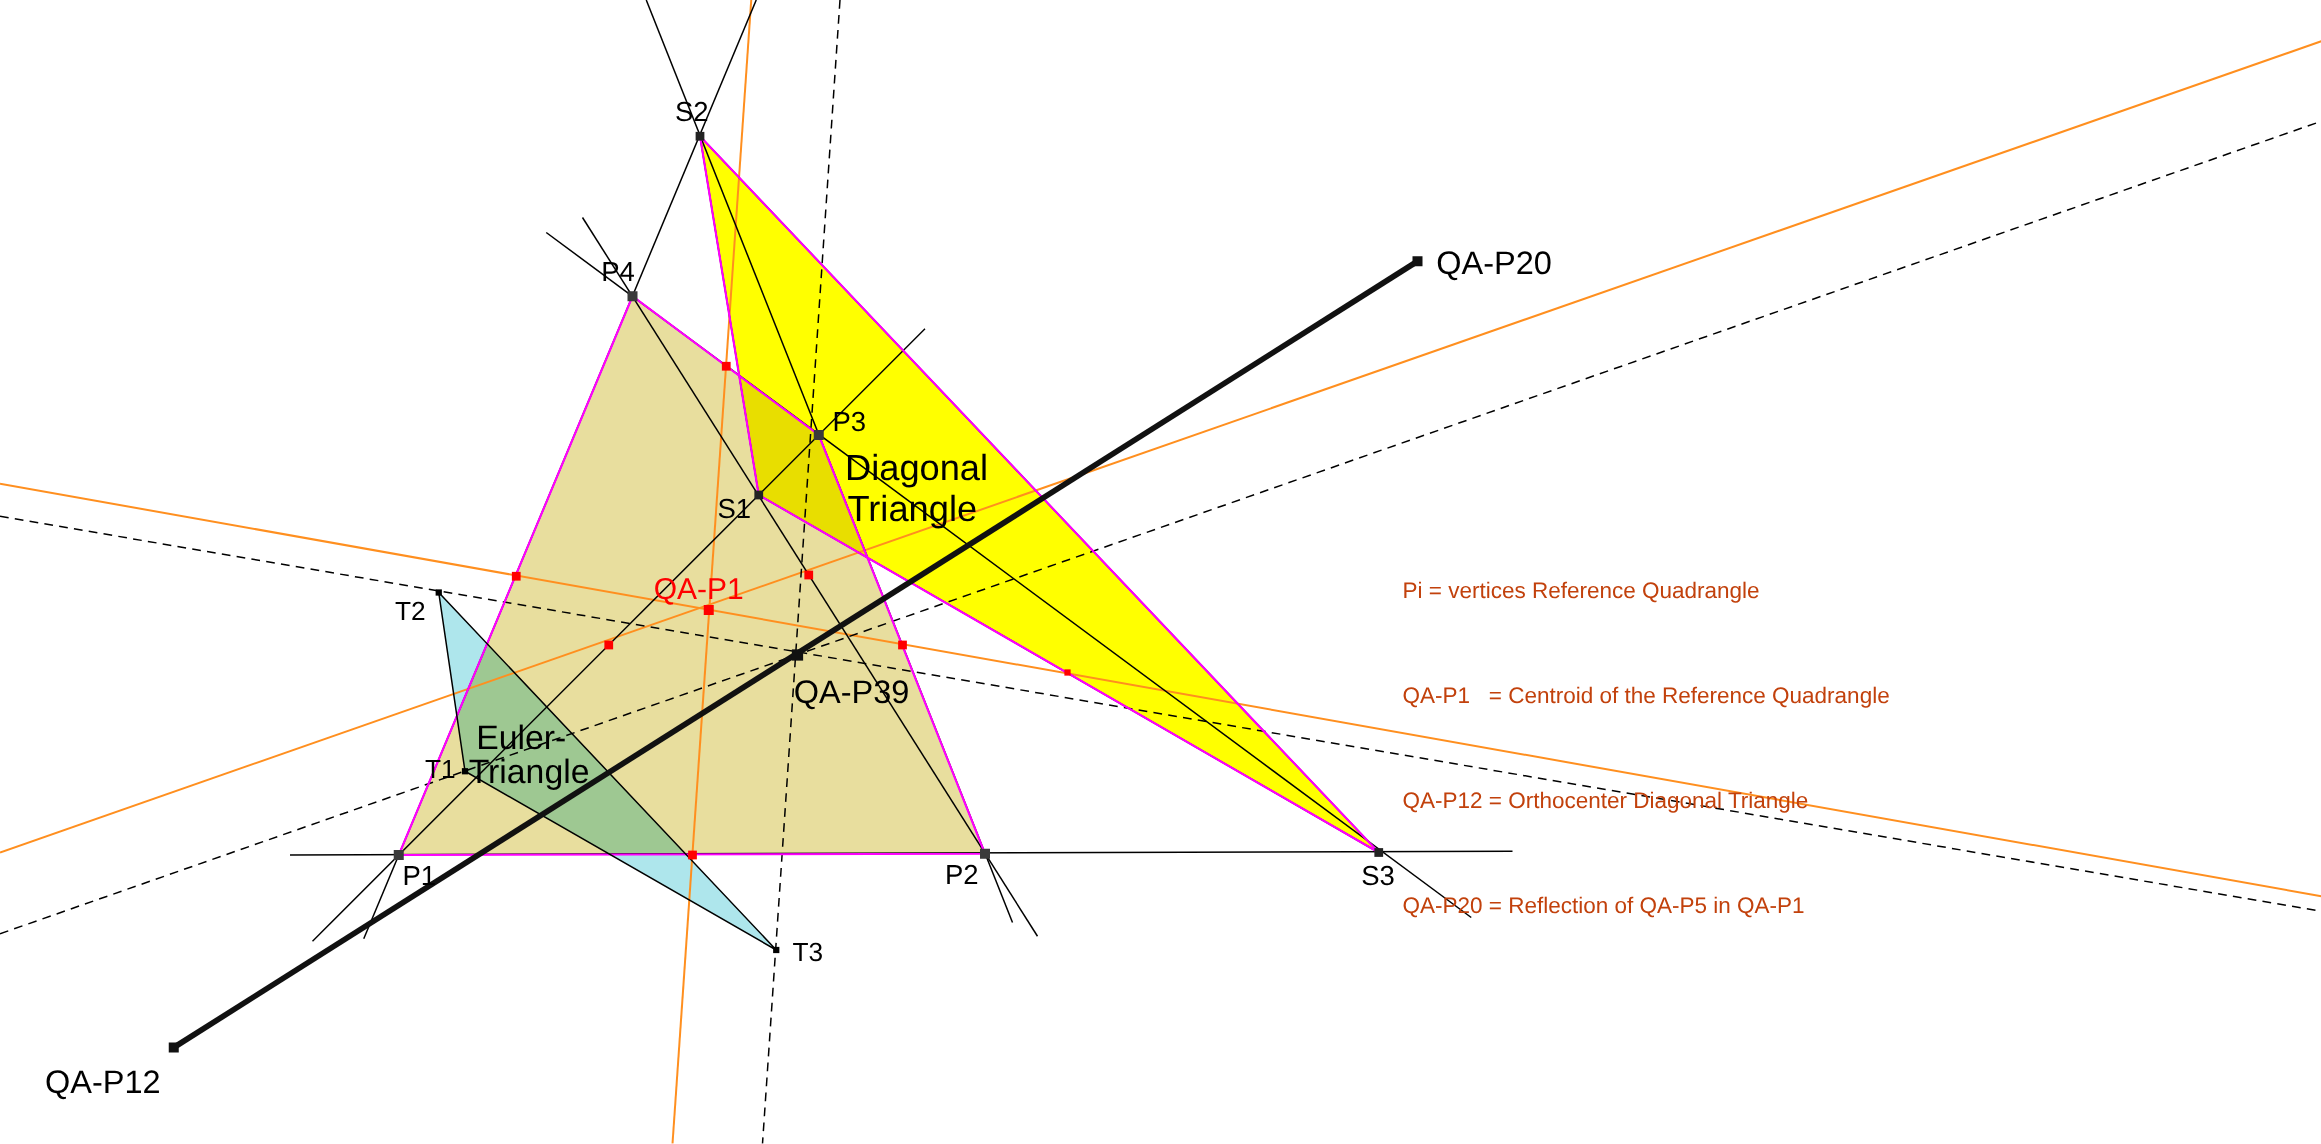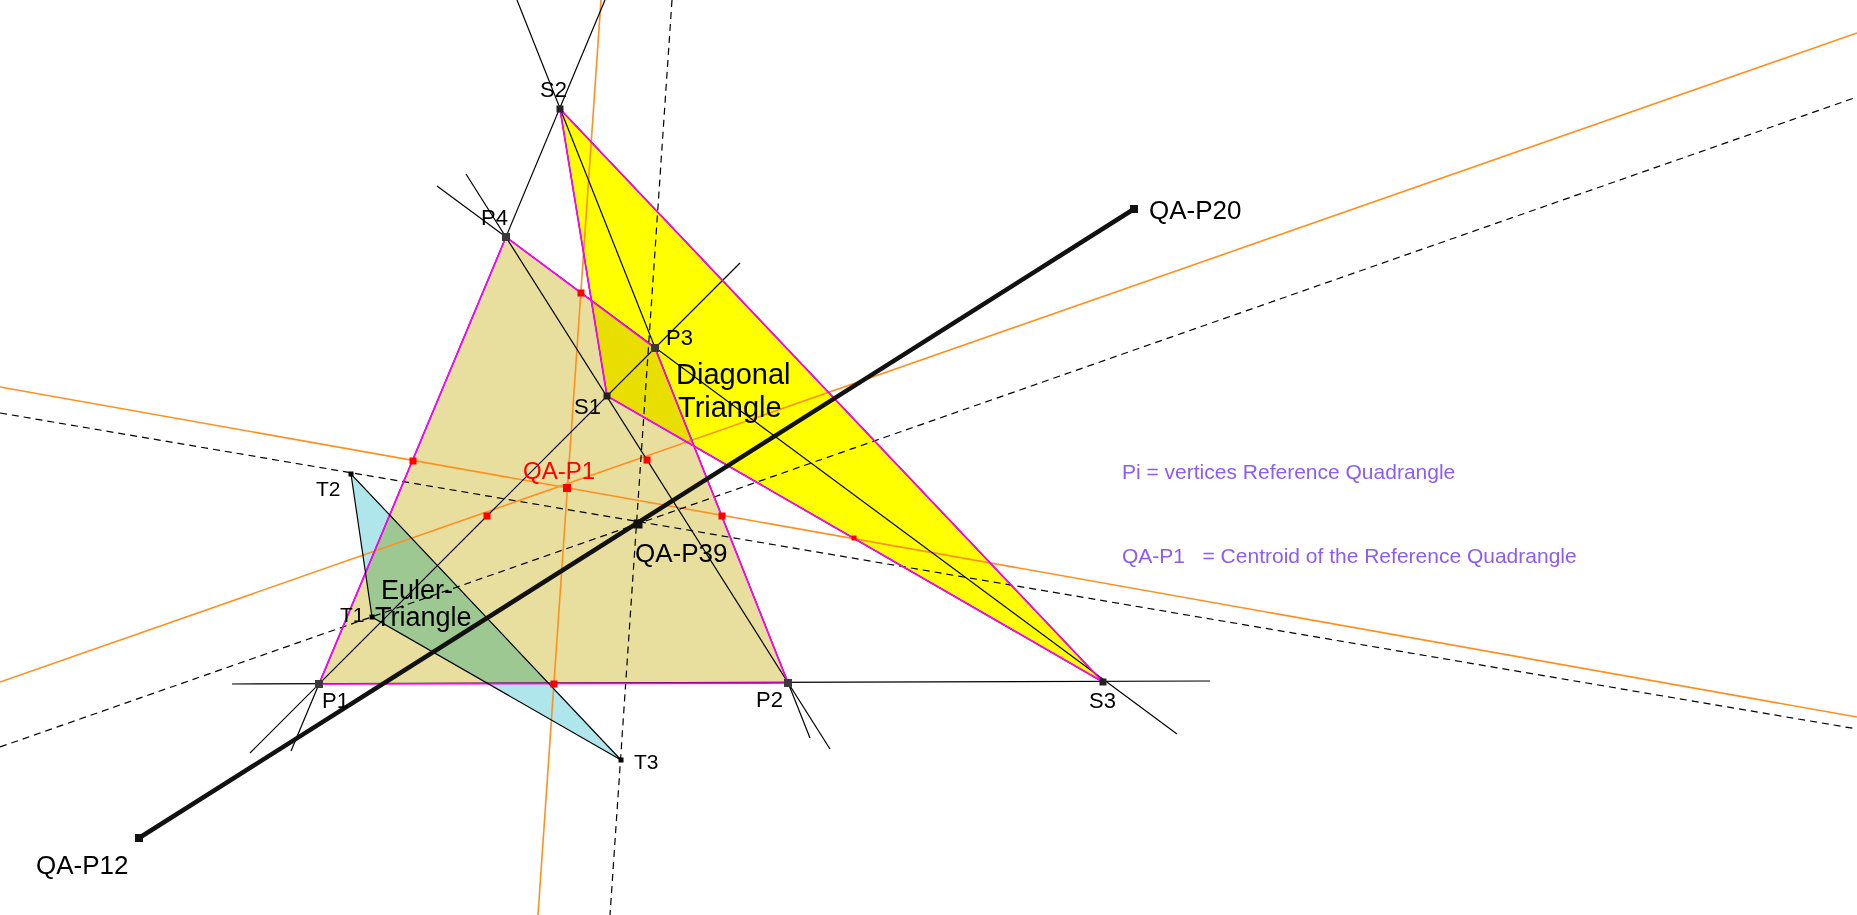--- a/index.html
+++ b/index.html
@@ -1,20 +1,20 @@
 <!DOCTYPE html>
 <html><head>
 <meta charset="utf-8">
 <style>
   html,body{margin:0;padding:0;background:#fff;}
   #stage{position:relative;width:1857px;height:915px;overflow:hidden;background:#fff;
          font-family:"Liberation Sans", sans-serif;}
   svg{position:absolute;left:0;top:0;}
   .blend{mix-blend-mode:multiply;}
-  .legend{position:absolute;color:#8b5cf6;font-size:21px;line-height:28px;white-space:pre;}
+  .legend{position:absolute;color:#c2410c;font-size:18px;line-height:28px;white-space:pre;}
   text{font-family:"Liberation Sans", sans-serif;}
 </style>
 </head>
 <body>
 
 <div id="stage">
   <svg width="1857" height="915" viewBox="0 0 1857 915">
 
     <polygon points="319,684 788,683 655,348 506,237" fill="#e8de9e"></polygon>
     <polygon class="blend" points="607,396 560,109 1103,682" fill="#ffff00"></polygon>
@@ -91,14 +91,16 @@
         <text x="676" y="384" font-size="29" fill="#000">Diagonal</text>
         <text x="678" y="417" font-size="29" fill="#000">Triangle</text>
         <text x="381" y="599" font-size="27" fill="#000">Euler-</text>
         <text x="375" y="626" font-size="27" fill="#000">Triangle</text>
       </g>
   </svg>
 
   <div class="legend" style="left: 1122px; top: 402px;">
     <div>Pi = vertices Reference Quadrangle</div>
     <div>QA-P1   = Centroid of the Reference Quadrangle</div>
+    <div>QA-P12 = Orthocenter Diagonal Triangle</div>
+    <div>QA-P20 = Reflection of QA-P5 in QA-P1</div>
   </div>
 </div>
 
 </body></html>

